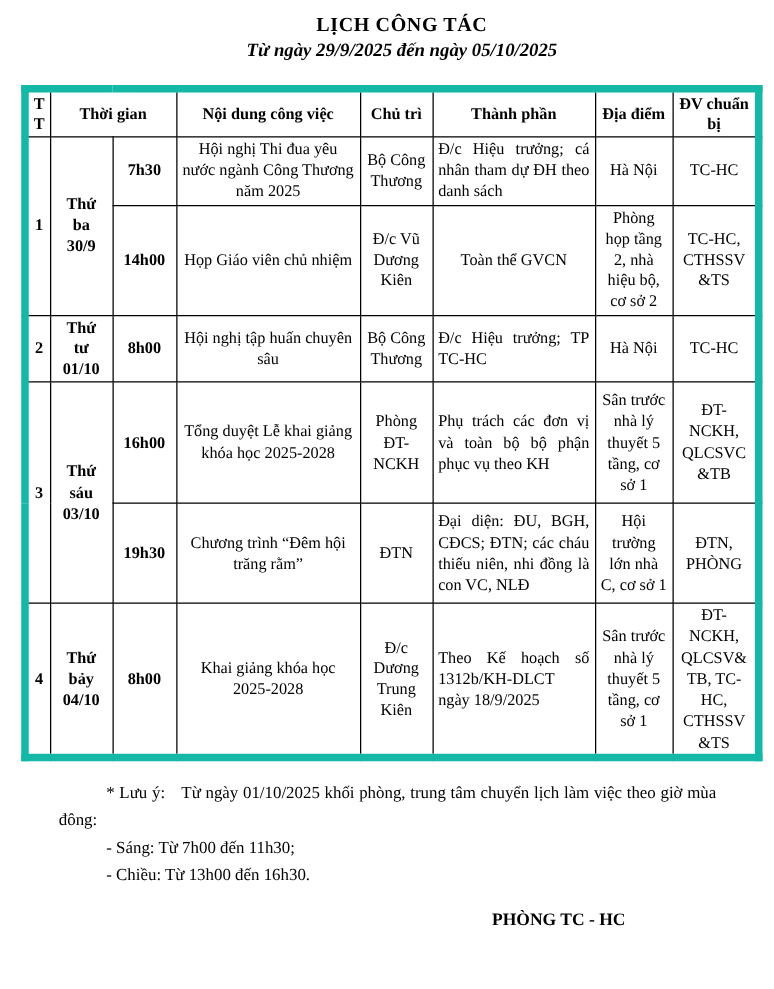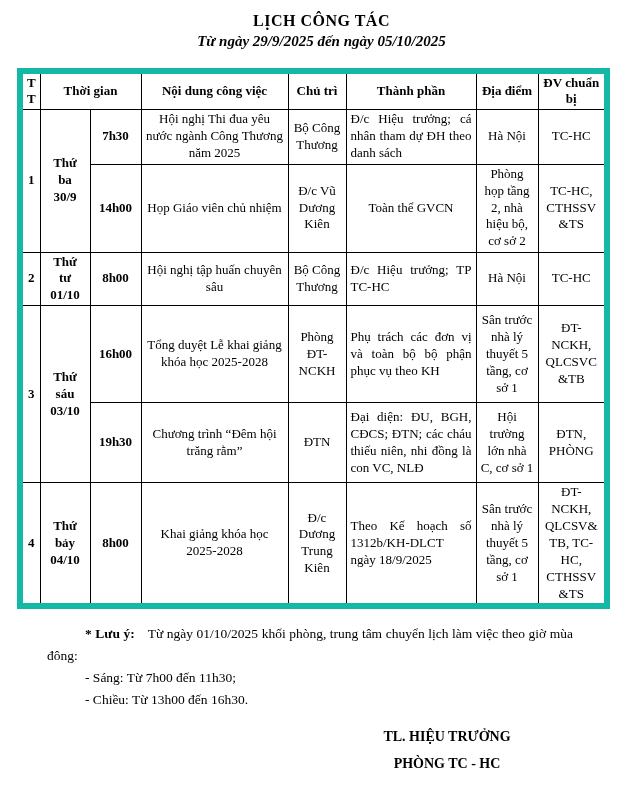--- a/index.html
+++ b/index.html
@@ -60,21 +60,21 @@
   .notes {
     margin: 14px 46px 0 47px;
     font-size: 13.5px;
     line-height: 22px;
   }
   .notes .lead {
     text-align: justify;
     text-indent: 38px;
     margin: 0;
   }
-  .notes .lead .lbl { font-weight: bold; margin-right: 13px; }
+  .notes .lead .lbl { font-weight: normal; margin-right: 13px; }
   .notes .item { margin: 0 0 0 38px; }
   .signature {
     margin: 12px 0 0 327px;
     width: 240px;
     text-align: center;
     font-weight: bold;
     font-size: 14px;
     line-height: 27px;
   }
 </style>
@@ -176,15 +176,14 @@
 </tbody>
   </table>
 
 <div class="notes">
   <p class="lead"><span class="lbl">* Lưu ý:</span><span>Từ ngày 01/10/2025 khối phòng, trung tâm chuyển lịch làm việc theo giờ mùa đông:</span></p>
   <p class="item">- Sáng: Từ 7h00 đến 11h30;</p>
   <p class="item">- Chiều: Từ 13h00 đến 16h30.</p>
 </div>
 
 <div class="signature">
-  <div>TL. HIỆU TRƯỞNG</div>
   <div>PHÒNG TC - HC</div>
 </div>
 
 </body></html>

